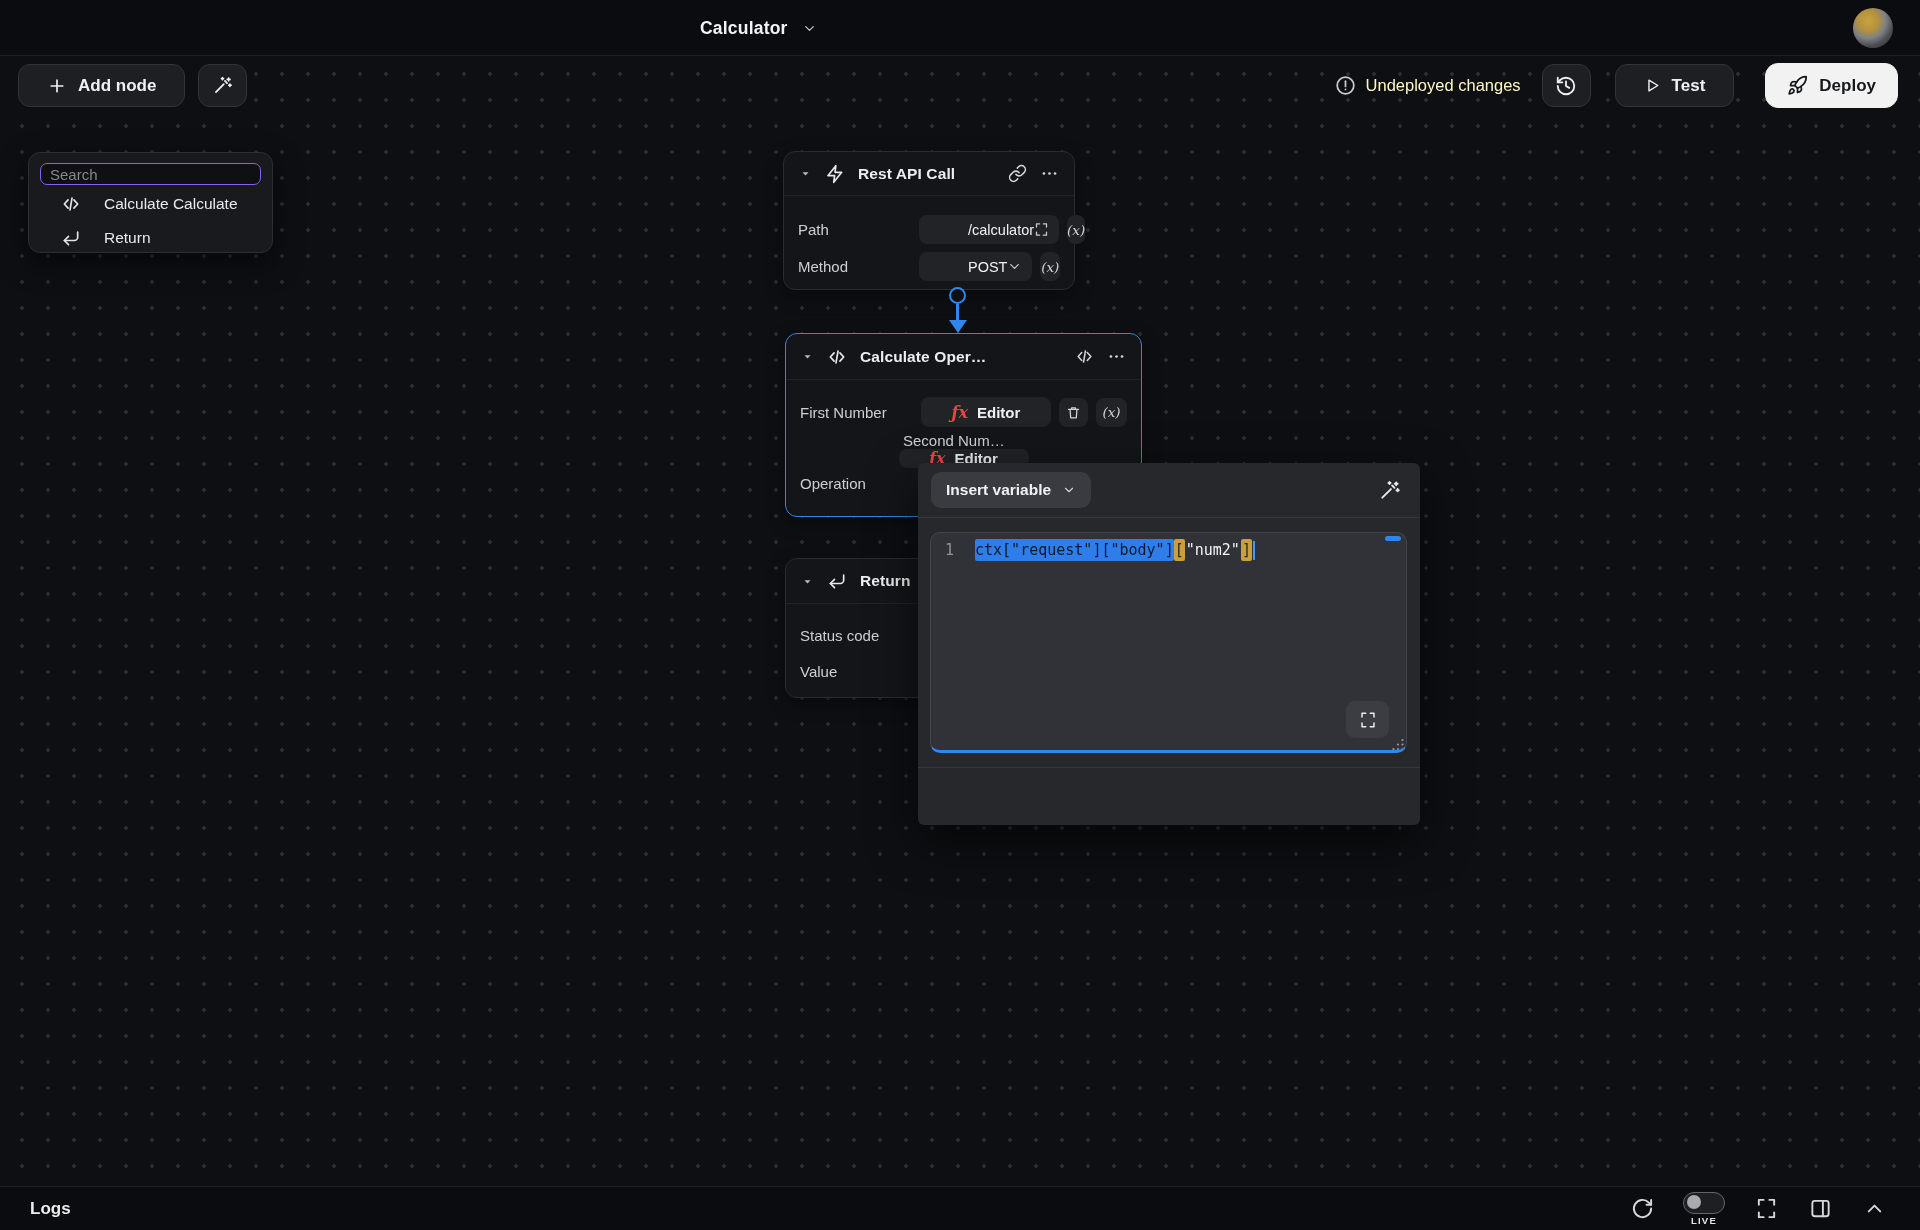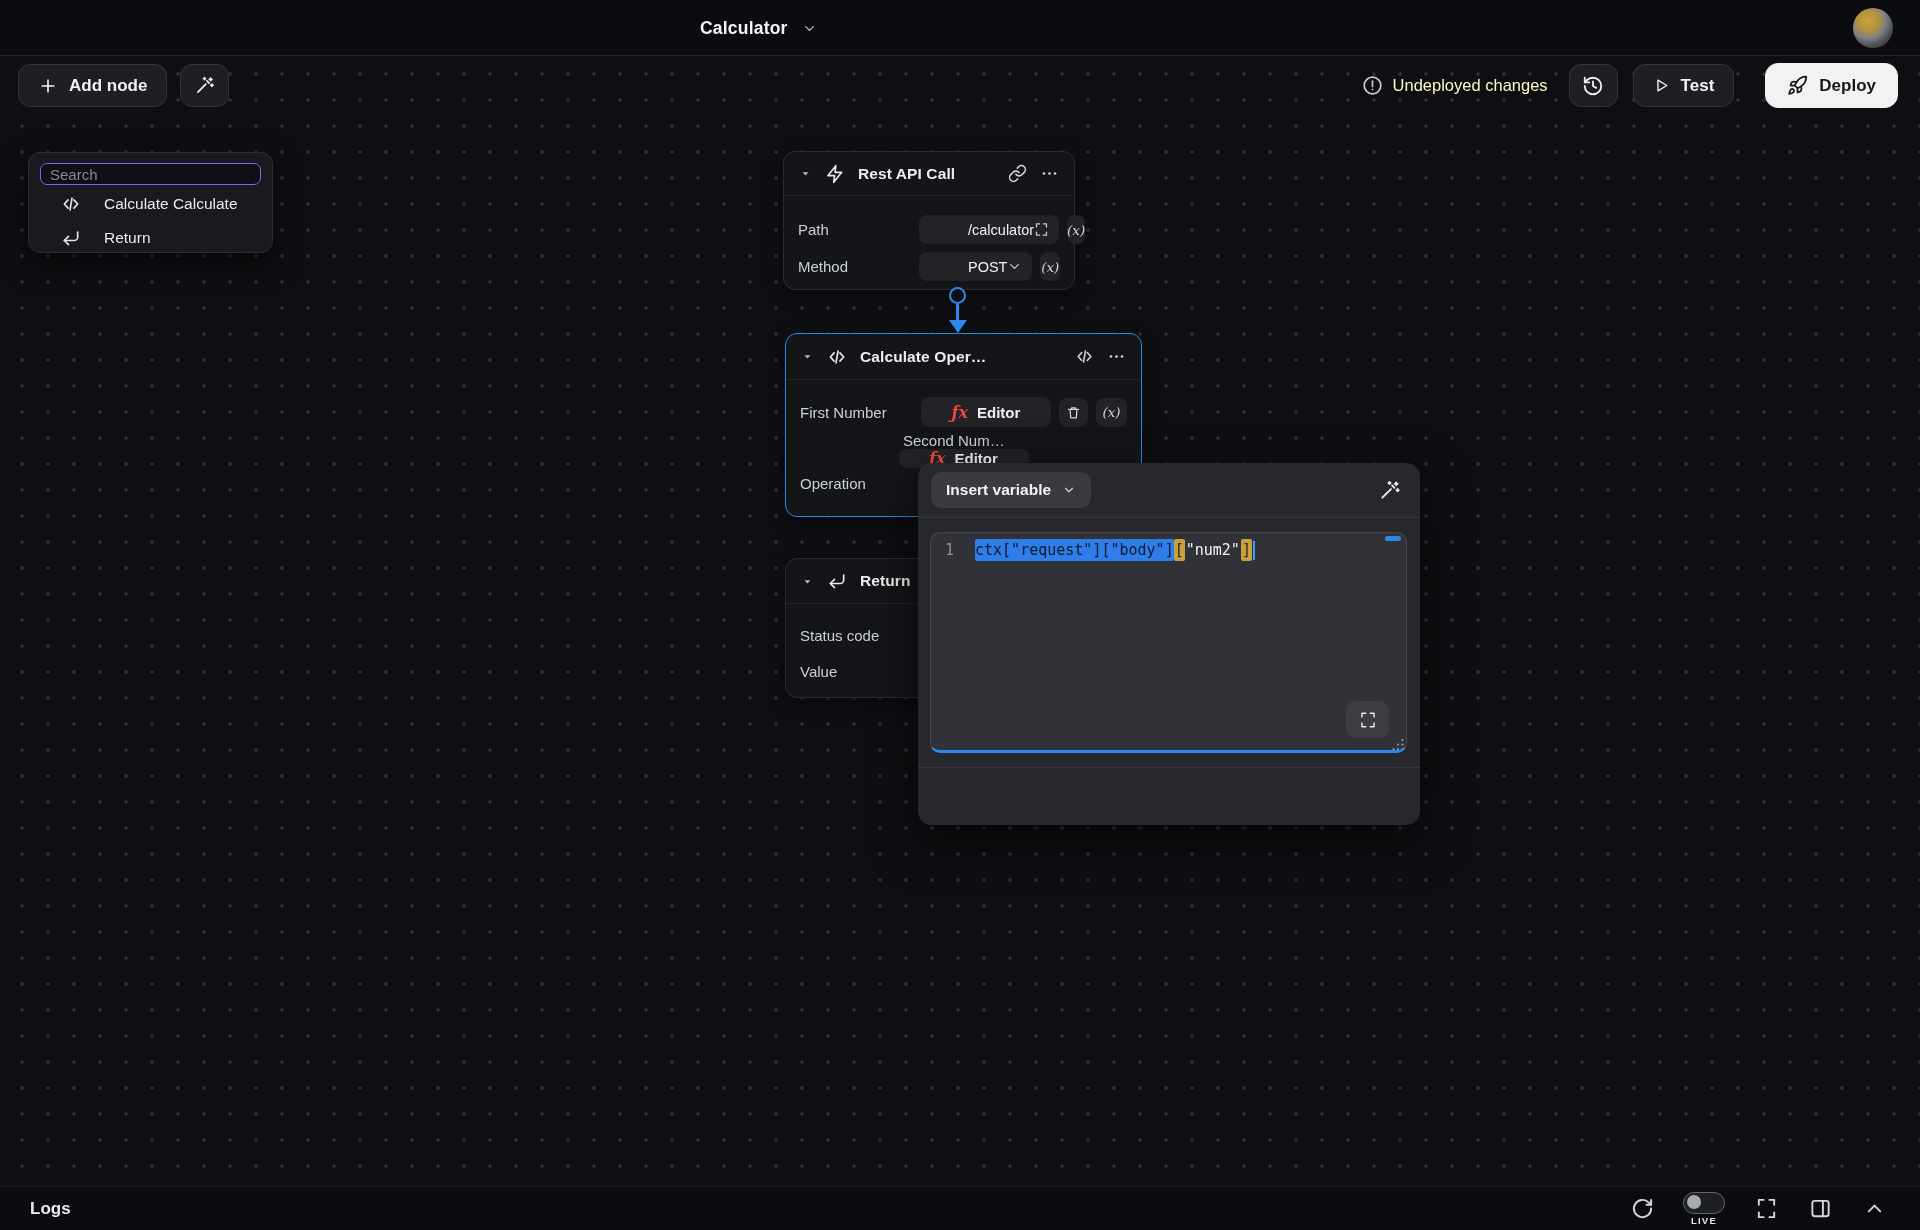--- a/index.html
+++ b/index.html
@@ -21,29 +21,29 @@
     background: radial-gradient(circle at 38% 32%, #caa23f 0%, #b3913e 28%, #7d8187 48%, #4a4d52 68%, #26282c 100%); }
 
   
   .canvas { position:absolute; top:56px; left:0; width:1920px; height:1130px;
     background-color:#0e0f12;
     background-image: radial-gradient(circle, #2b2c31 1.7px, transparent 1.8px);
     background-size:26px 26px; background-position:9px 5px; }
 
   
   .btn { display:inline-flex; align-items:center; justify-content:center; gap:11px;
-    height:43px; padding:0 19px; background:#1d1f23; border:1px solid #32343a;
+    height:43px; padding:0 28px; background:#1d1f23; border:1px solid #32343a;
     border-radius:12px; color:#f0f1f3; font-size:17px; font-weight:600; cursor:pointer; }
   .btn.square { width:49px; padding:0; }
   .toolbar-left { position:absolute; left:18px; top:64px; display:flex; gap:13px; z-index:30; }
   .toolbar-right { position:absolute; right:22px; top:63px; display:flex; align-items:center; z-index:30; }
   .undeployed { display:flex; align-items:center; gap:10px; color:#fef9c3; font-size:16.5px; }
   .undeployed .ic-wrap { font-size:21px; color:#c9cbd0; }
   .btn-history { margin-left:21px; width:47px; }
-  .btn-test { margin-left:15px; }
+  .btn-test { margin-left:24px; }
   .btn-test .ic-wrap { font-size:17px; }
   .btn-deploy { margin-left:31px; height:45px; border-radius:13px; background:#f2f2f2;
     border:1px solid #f2f2f2; color:#17181b; font-weight:700; padding:0 21px; }
   .btn-deploy .ic-wrap { font-size:21px; }
   .plus-w, .ic-wrap { display:flex; align-items:center; }
   .plus-w { font-size:20px; }
   .wand-w { font-size:21px; }
 
   
   .search-panel { position:absolute; left:28px; top:152px; width:245px; height:101px;
@@ -106,21 +106,21 @@
 
   
   .conn-circle { position:absolute; left:949px; top:287px; width:17px; height:17px;
     border:2.5px solid #2f86eb; border-radius:50%; background:#0e0f12; z-index:6; }
   .conn-line { position:absolute; left:956px; top:304px; width:3px; height:17px; background:#2f86eb; z-index:6; }
   .conn-arrow { position:absolute; left:949px; top:320px; width:0; height:0; z-index:7;
     border-left:9px solid transparent; border-right:9px solid transparent; border-top:13px solid #2f86eb; }
 
   
   .popup { position:absolute; left:918px; top:463px; width:502px; height:362px;
-    background:#26282c; border-radius:14px; box-shadow:0 16px 48px rgba(0,0,0,.6); z-index:20; }
+    background:#26282c; border-radius:6px; box-shadow:0 16px 48px rgba(0,0,0,.6); z-index:20; }
   .popup-header { height:54px; display:flex; align-items:center; padding:0 13px; }
   .insert-pill { height:36px; display:flex; align-items:center; gap:11px; padding:0 15px;
     background:#393b40; border-radius:10px; cursor:pointer; }
   .insert-pill .p-lbl { font-size:15.5px; font-weight:600; color:#f0f1f3; }
   .insert-pill .p-chev { font-size:14px; color:#cfd1d5; display:flex; }
   .popup-wand { margin-left:auto; font-size:23px; color:#e8e9ea; display:flex; cursor:pointer; padding-right:6px; }
   .popup-div { height:1px; background:#36383d; }
   .code-editor { position:relative; margin:14px 12px 0 12px; width:477px; height:221px;
     background:#303237; border:1px solid #43454b; border-bottom:3px solid #2f86eb; border-radius:10px;
     font-family:"DejaVu Sans Mono", monospace; overflow:hidden; }

